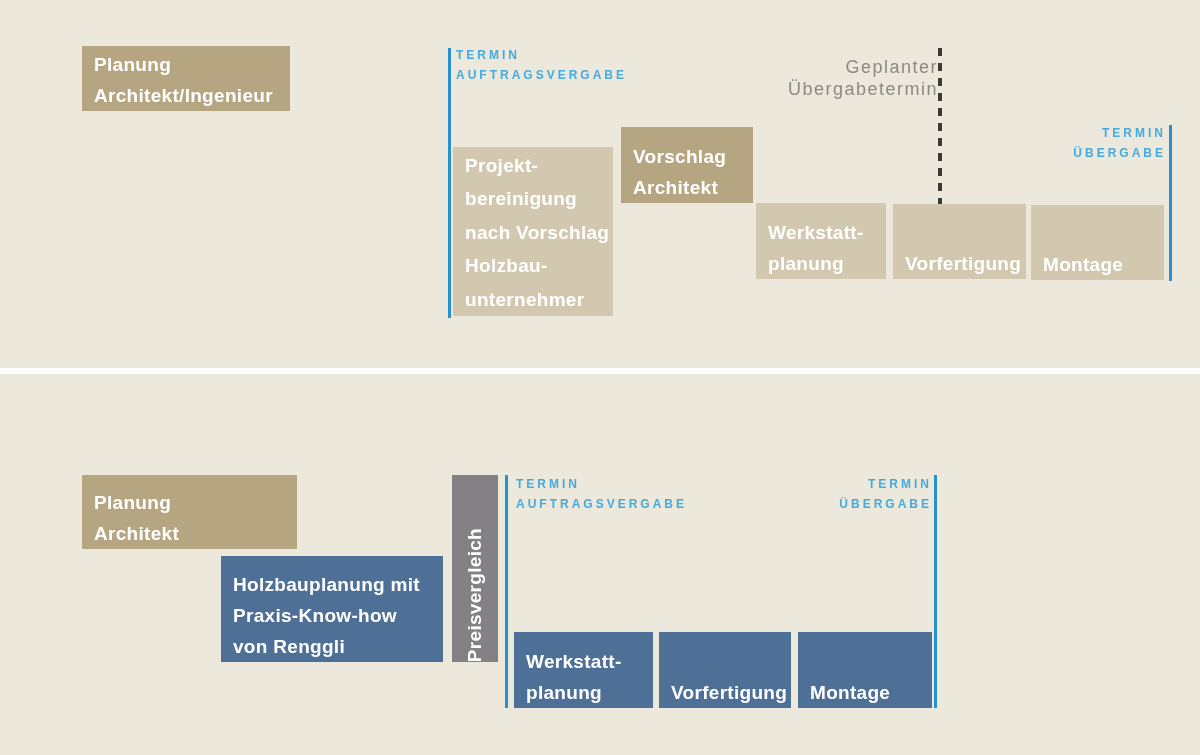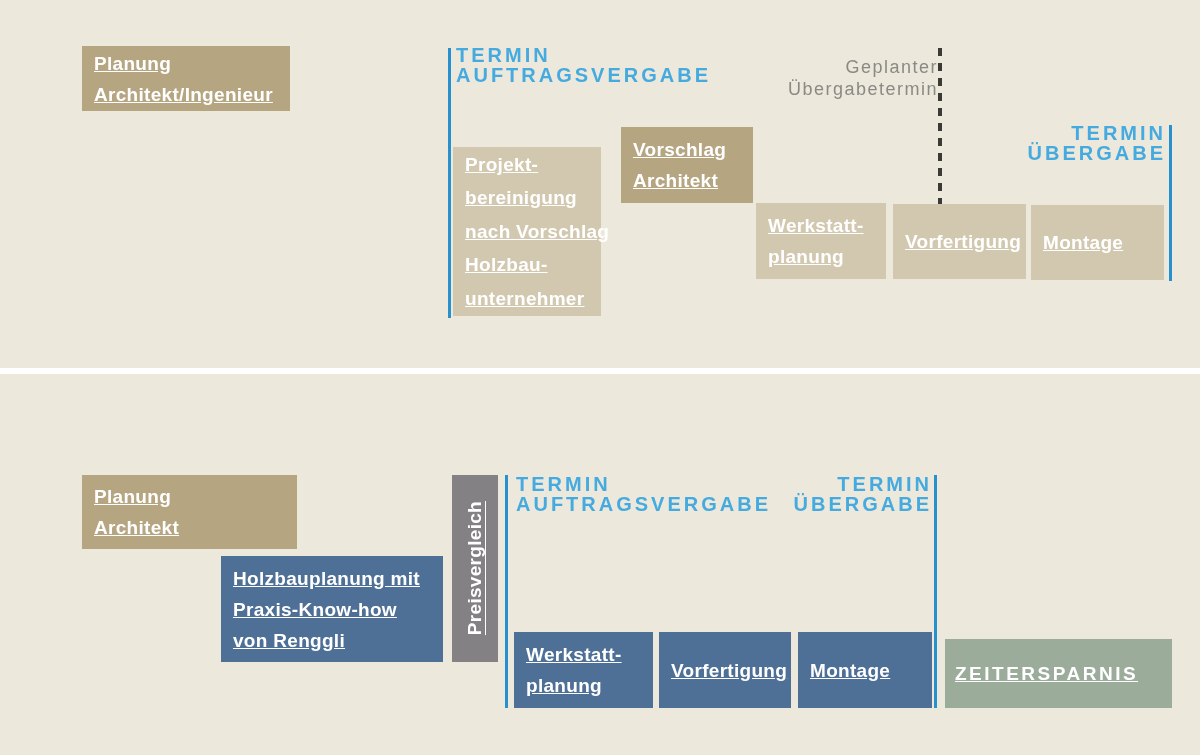--- a/index.html
+++ b/index.html
@@ -7,45 +7,44 @@
   .canvas {
     position:relative; width:1200px; height:755px;
     background:#ffffff; overflow:hidden;
   }
   .band { position:absolute; left:0; width:1200px; background:var(--background); }
   .band-top { top:0; height:368px; }
   .band-bottom { top:374px; height:381px; }
 
   .box {
     position:absolute; box-sizing:border-box;
-    display:flex; align-items:center;
+    display:flex; align-items:flex-end;
     padding-left:12px; padding-right:4px;
     color:#ffffff; font-weight:bold; font-size:19px;
     letter-spacing:0.3px;
-    text-decoration:underline;
   }
   .box .txt { white-space:pre; line-height:31px; }
   .box .txt.lh-lg { line-height:33.5px; }
 
   .khaki { background:var(--khaki); }
   .tan   { background:var(--tan); }
   .steel { background:var(--steel_blue); }
   .green { background:var(--green); }
   .graybox { background:var(--gray_box); }
 
   .vline {
     position:absolute; width:3px; background:var(--accent_blue_line);
   }
   .dashline {
     position:absolute; width:4px;
     background:repeating-linear-gradient(to bottom, var(--dash_line) 0 8px, transparent 8px 15px);
   }
   .termin {
     position:absolute; color:var(--accent_blue_text);
-    font-weight:bold; font-size:20px; line-height:19.5px;
+    font-weight:bold; font-size:12px; line-height:19.5px;
     letter-spacing:3px; white-space:pre;
   }
   .termin.right { text-align:right; }
   .graylabel {
     position:absolute; color:var(--gray_text);
     font-weight:normal; font-size:18px; line-height:22px;
     letter-spacing:1.5px; white-space:pre; text-align:right;
   }
   .rotbox {
     justify-content:center; padding:0;
@@ -67,21 +66,21 @@
   <div class="box khaki" style="left:82px;top:46px;width:208px;height:65px;">
     <span class="txt">Planung
 Architekt/Ingenieur</span>
   </div>
 
 
   <div class="vline" style="left:448px;top:48px;height:270px;"></div>
   <div class="termin" style="left:456px;top:46px;">TERMIN
 AUFTRAGSVERGABE</div>
 
-  <div class="box tan" style="left:453px;top:147px;width:148px;height:169px;">
+  <div class="box tan" style="left:453px;top:147px;width:160px;height:169px;">
     <span class="txt lh-lg">Projekt-
 bereinigung
 nach Vorschlag
 Holzbau-
 unternehmer</span>
   </div>
 
   <div class="box khaki" style="left:621px;top:127px;width:132px;height:76px;">
     <span class="txt">Vorschlag
 Architekt</span>
@@ -137,17 +136,14 @@
   </div>
 
   <div class="box steel" style="left:659px;top:632px;width:132px;height:76px;">
     <span class="txt">Vorfertigung</span>
   </div>
 
   <div class="box steel" style="left:798px;top:632px;width:134px;height:76px;">
     <span class="txt">Montage</span>
   </div>
 
-  <div class="box green zbox" style="left:945px;top:639px;width:227px;height:69px;">
-    <span class="txt">ZEITERSPARNIS</span>
-  </div>
 
 </div>
 
 </body></html>

